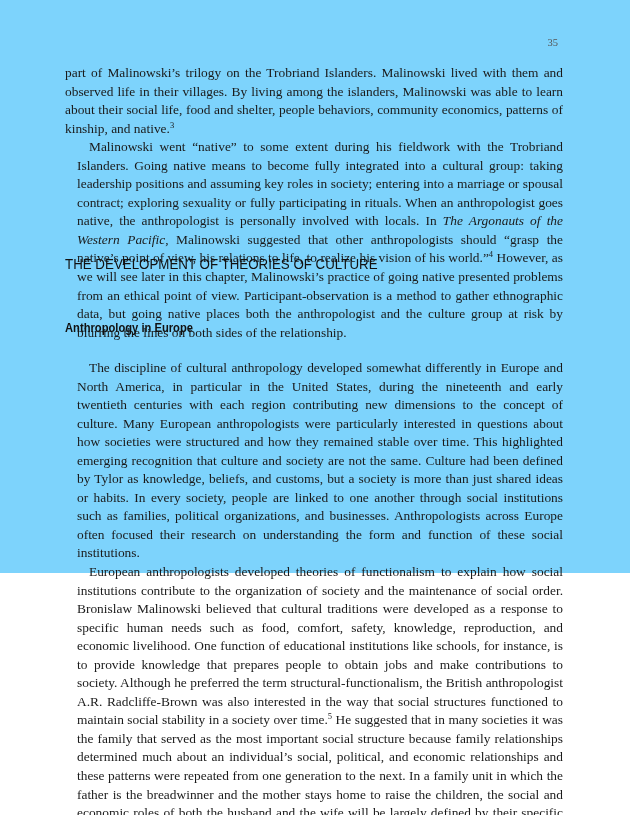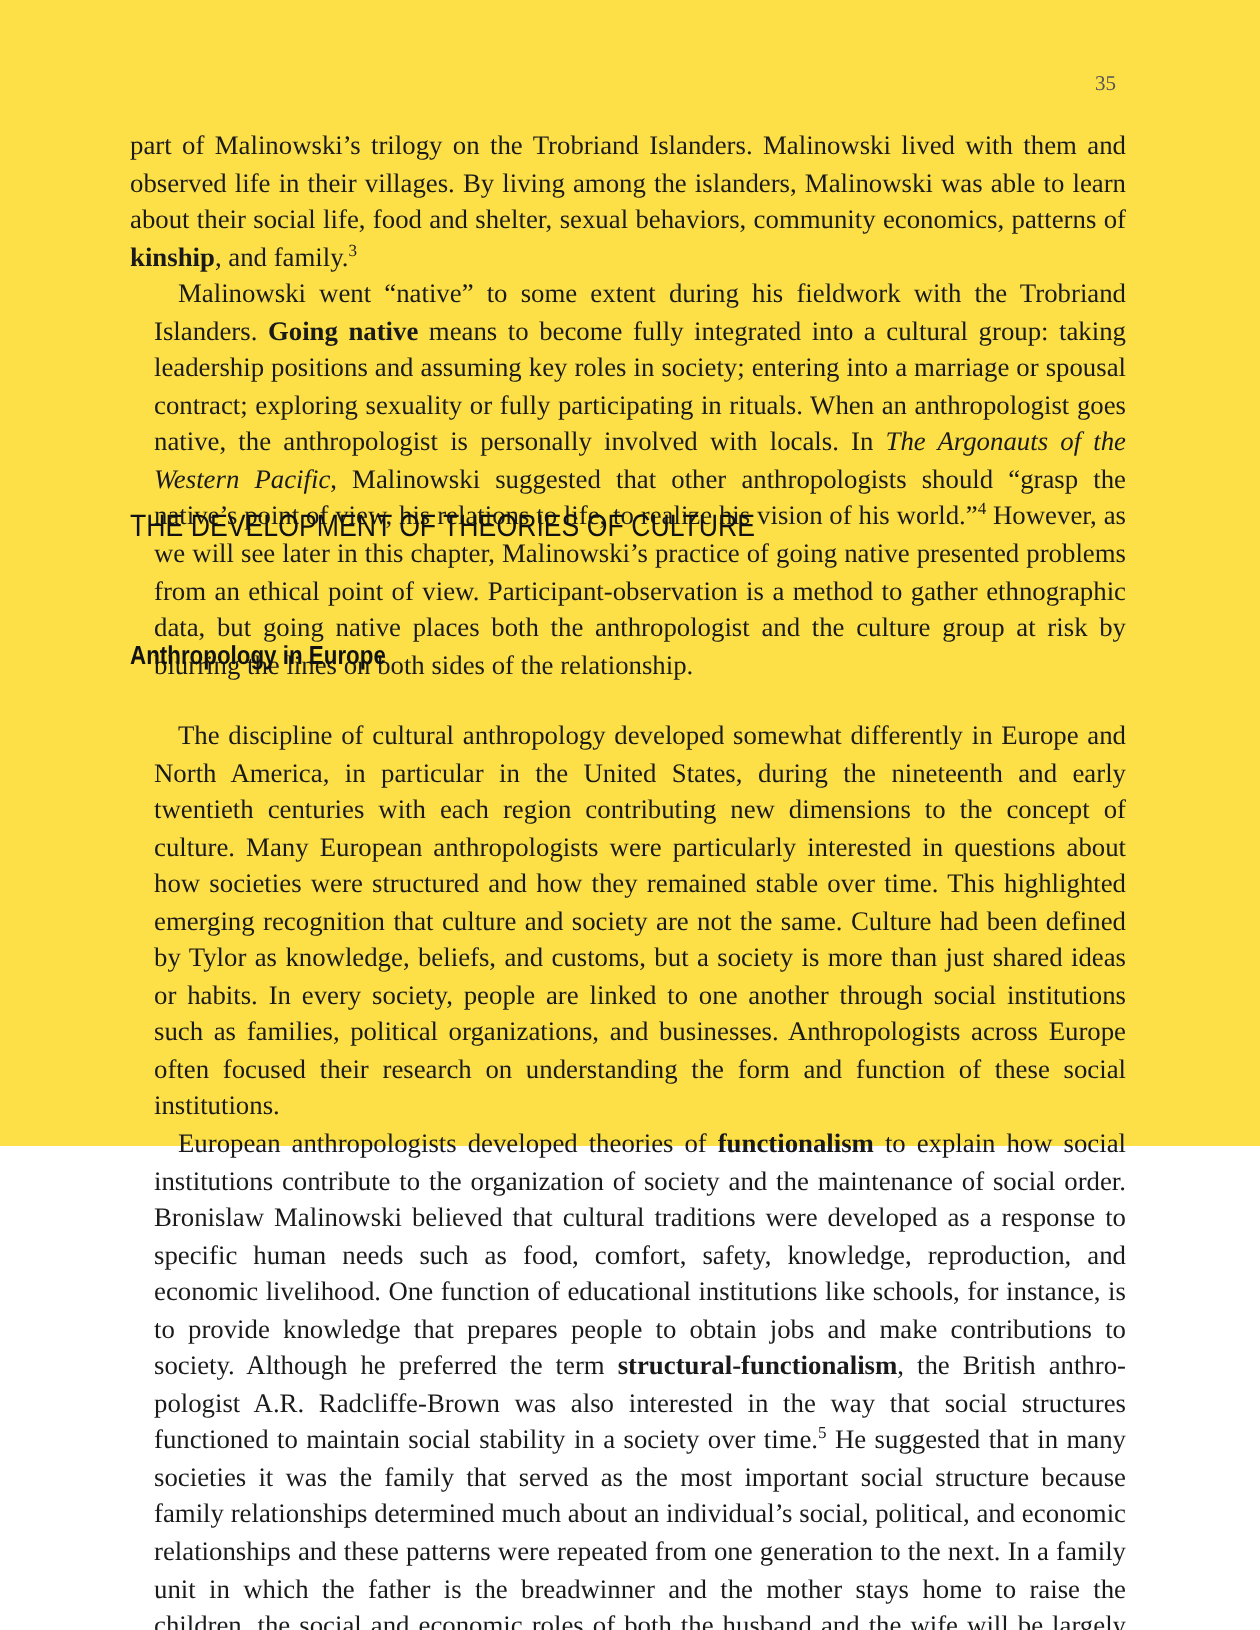--- a/index.html
+++ b/index.html
@@ -1,17 +1,17 @@
 <!DOCTYPE html>
 <html><head>
   <meta charset="utf-8">
   <style>
     html, body { margin: 0; padding: 0; background: #ffffff; }
     body { width: 630px; height: 815px; position: relative; overflow: hidden; }
-    .page { position: absolute; left: 0; top: 0; width: 630px; height: 573px; background: #fde047; }
+    .page { position: absolute; left: 0; top: 0; width: 630px; height: 573px; background: #7dd3fc; }
     .page-number {
       position: absolute; top: 37px; right: 72px;
       font-family: "Liberation Serif", serif; font-size: 10.5px; color: #555;
     }
     .text-block {
       position: absolute; left: 65px; width: 498px;
       font-family: "Liberation Serif", serif; font-size: 13.4px; line-height: 18.55px;
       color: #1a1a1a; text-align: justify; hyphens: manual;
     }
     .text-block p { margin: 0; }
@@ -21,33 +21,33 @@
       position: absolute; left: 65px; top: 255px;
       font-family: "Liberation Sans", sans-serif; font-size: 15.5px; font-weight: normal;
       color: #111; transform: scaleX(0.86); transform-origin: left top; letter-spacing: 0px; white-space: nowrap;
     }
     .h-sub {
       position: absolute; left: 65px; top: 320px;
       font-family: "Liberation Sans", sans-serif; font-size: 13px; font-weight: bold;
       color: #111; transform: scaleX(0.86); transform-origin: left top; white-space: nowrap;
     }
     #sec2 { top: 359px; }
-    b { font-weight: bold; }
+    b { font-weight: normal; }
     i { font-style: italic; }
     sup { font-size: 8.5px; line-height: 0; vertical-align: 5px; }
   </style>
 </head>
 <body>
 
 <div class="page">
 
   <div class="page-number">35</div>
 
   <div class="text-block" id="sec1">
-    <p><span>part of Malinowski’s trilogy on the Trobriand Islanders. Malinowski lived with them and observed life in their villages. By living among the islanders, Malinowski was able to learn about their social life, food and shelter, sexual behaviors, community economics, patterns of </span><b>kinship</b><span>, and family.</span><sup>3</sup></p>
+    <p><span>part of Malinowski’s trilogy on the Trobriand Islanders. Malinowski lived with them and observed life in their villages. By living among the islanders, Malinowski was able to learn about their social life, food and shelter, people behaviors, community economics, patterns of </span><b>kinship</b><span>, and native.</span><sup>3</sup></p>
     <p class="indent"><span>Malinowski went “native” to some extent during his fieldwork with the Trobriand Islanders. </span><b>Going native</b><span> means to become fully integrated into a cultural group: taking leadership positions and assuming key roles in society; entering into a marriage or spousal contract; exploring sexuality or fully participat­ing in rituals. When an anthropologist goes native, the anthropologist is personally involved with locals. In </span><i>The Argonauts of the Western Pacific</i><span>, Malinowski suggested that other anthropologists should “grasp the native’s point of view, his relations to life, to realize his vision of his world.”</span><sup>4</sup><span> However, as we will see later in this chapter, Malinowski’s practice of going native presented problems from an ethical point of view. Participant-observation is a method to gather ethnographic data, but going native places both the anthropologist and the culture group at risk by blurring the lines on both sides of the relationship.</span></p>
   </div>
 
   <div class="h-section">THE DEVELOPMENT OF THEORIES OF CULTURE</div>
   <div class="h-sub">Anthropology in Europe</div>
 
   <div class="text-block" id="sec2">
     <p class="indent">The discipline of cultural anthropology developed somewhat differently in Europe and North Amer­ica, in particular in the United States, during the nineteenth and early twentieth centuries with each region contributing new dimensions to the concept of culture. Many European anthropologists were particularly interested in questions about how societies were structured and how they remained stable over time. This highlighted emerging recognition that culture and society are not the same. Culture had been defined by Tylor as knowledge, beliefs, and customs, but a society is more than just shared ideas or habits. In every society, people are linked to one another through social institutions such as families, political organizations, and businesses. Anthropologists across Europe often focused their research on understanding the form and function of these social institutions.</p>
     <p class="indent"><span>European anthropologists developed theories of </span><b>functionalism</b><span> to explain how social institutions contribute to the organization of society and the maintenance of social order. Bronislaw Malinowski believed that cultural traditions were developed as a response to specific human needs such as food, comfort, safety, knowledge, reproduction, and economic livelihood. One function of educational insti­tutions like schools, for instance, is to provide knowledge that prepares people to obtain jobs and make contributions to society. Although he preferred the term </span><b>structural-functionalism</b><span>, the British anthro­pologist A.R. Radcliffe-Brown was also interested in the way that social structures functioned to main­tain social stability in a society over time.</span><sup>5</sup><span> He suggested that in many societies it was the family that served as the most important social structure because family relationships determined much about an individual’s social, political, and economic relationships and these patterns were repeated from one generation to the next. In a family unit in which the father is the breadwinner and the mother stays home to raise the children, the social and economic roles of both the husband and the wife will be largely defined by their specific responsibilities within the family. If their children grow up to follow the same arrangement, these social roles will be continued in the next generation.</span></p>
 

